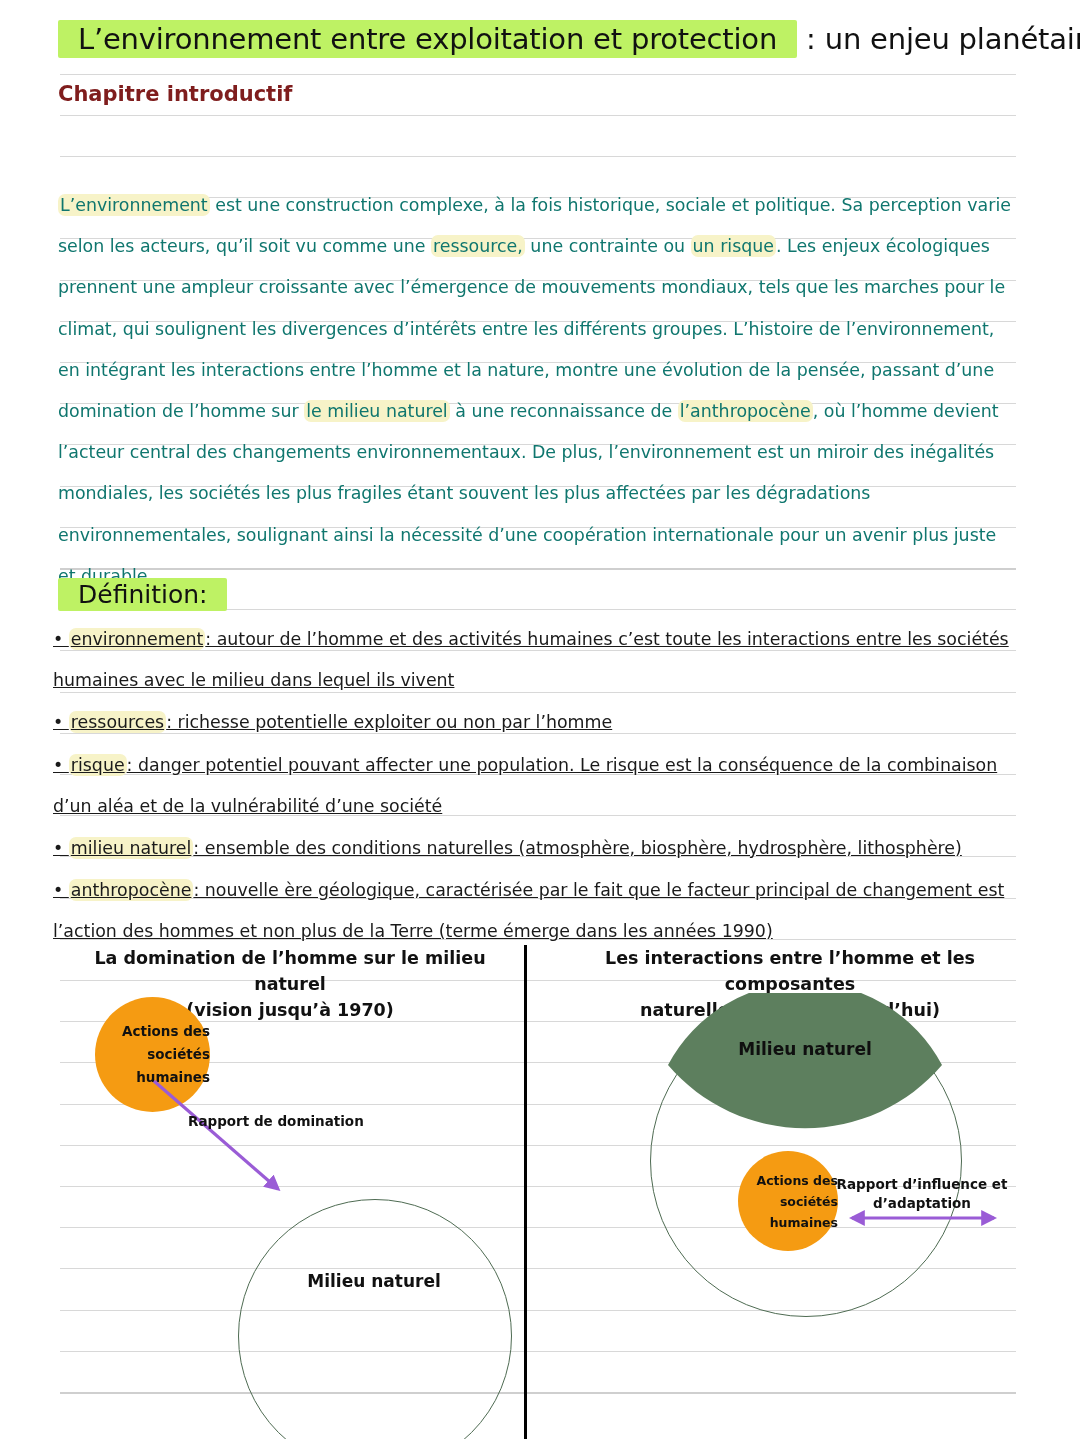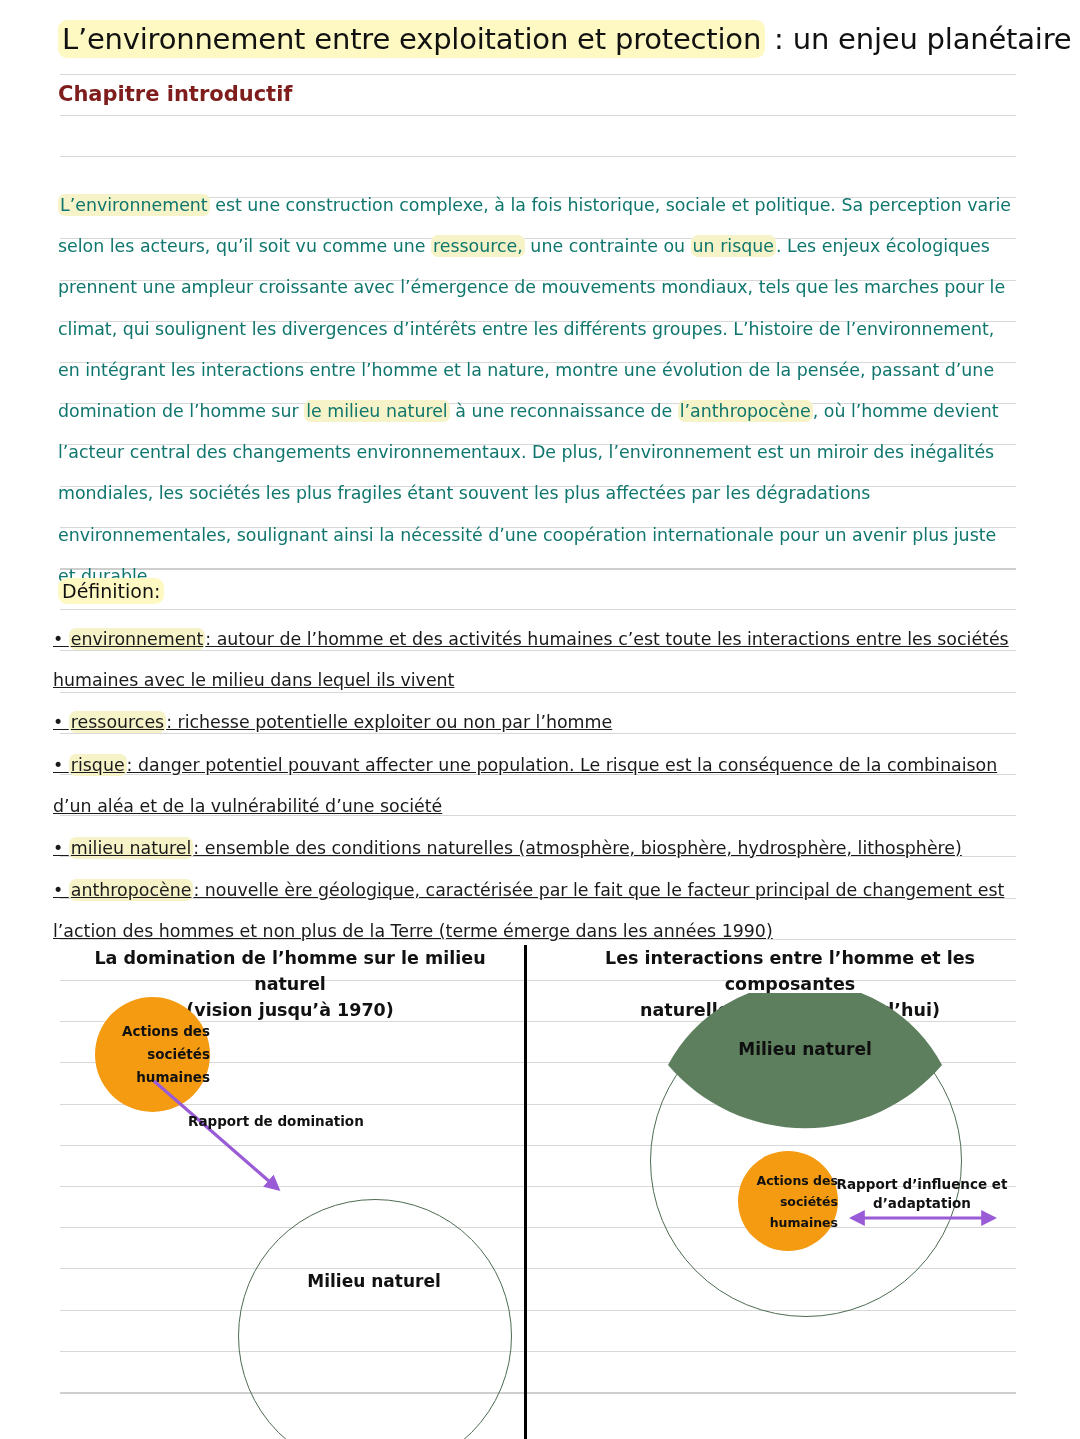--- a/index.html
+++ b/index.html
@@ -47,23 +47,23 @@
     left: 58px;
     top: 22px;
     width: 960px;
     font-size: 29px;
     font-weight: 400;
     color: #111111;
     letter-spacing: -0.2px;
     white-space: nowrap;
   }
   .hl-green {
-    background: #fef9c3;
-    border-radius: 9px;
-    padding: 2px 4px;
+    background: #bef264;
+    border-radius: 2px;
+    padding: 2px 20px;
     box-decoration-break: clone;
     -webkit-box-decoration-break: clone;
   }
   .subtitle {
     position: absolute;
     left: 58px;
     top: 82px;
     font-size: 21px;
     font-weight: bold;
     color: #7f1d1d;
@@ -86,21 +86,21 @@
     padding: 1px 2px;
     box-decoration-break: clone;
     -webkit-box-decoration-break: clone;
   }
 
   
   .defs-title {
     position: absolute;
     left: 58px;
     top: 580px;
-    font-size: 19px;
+    font-size: 25px;
     color: #111111;
   }
   .defs {
     position: absolute;
     left: 52px;
     top: 618px;
     width: 966px;
     font-size: 17.4px;
     line-height: 41.2px;
     color: #1a1a1a;

